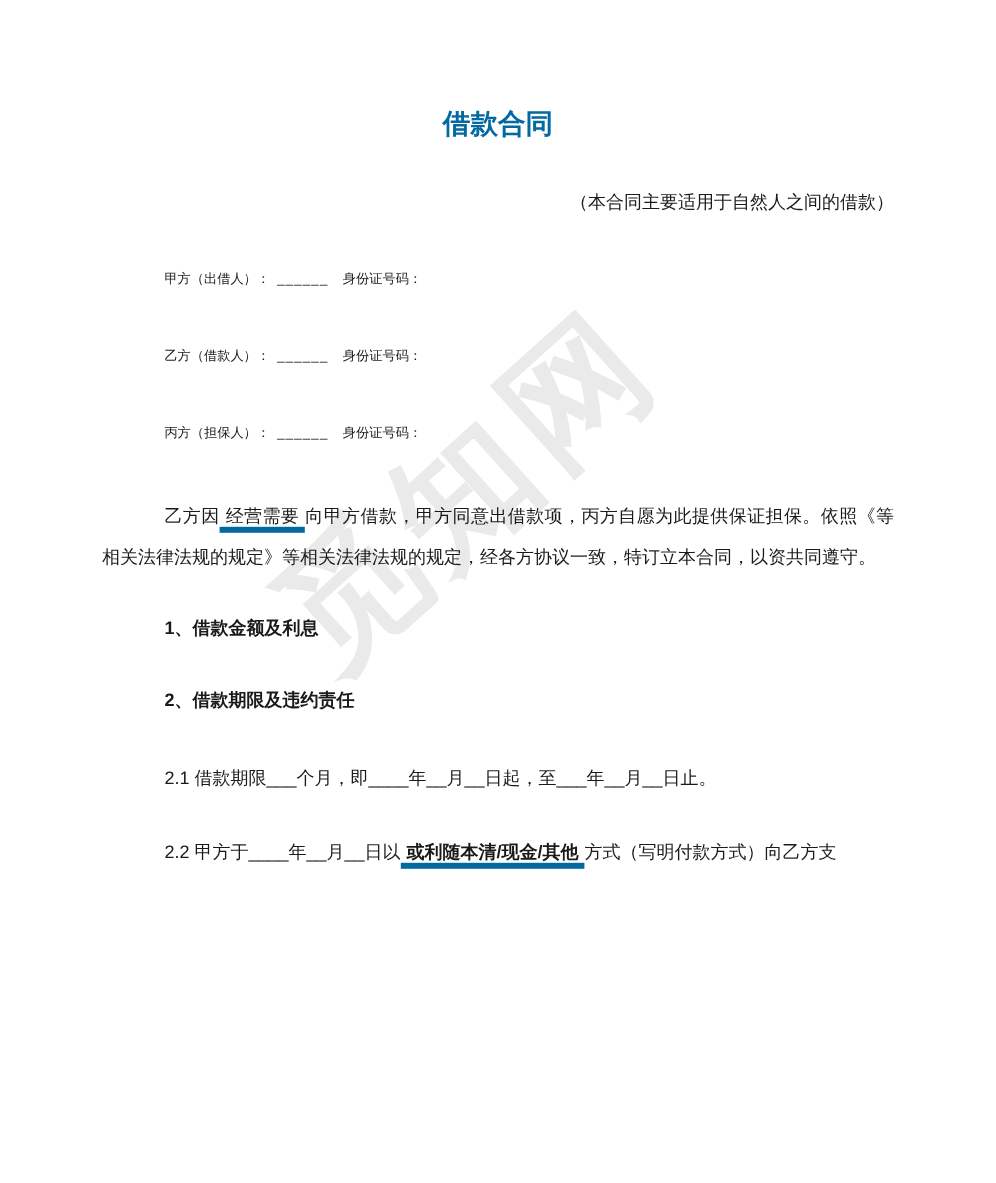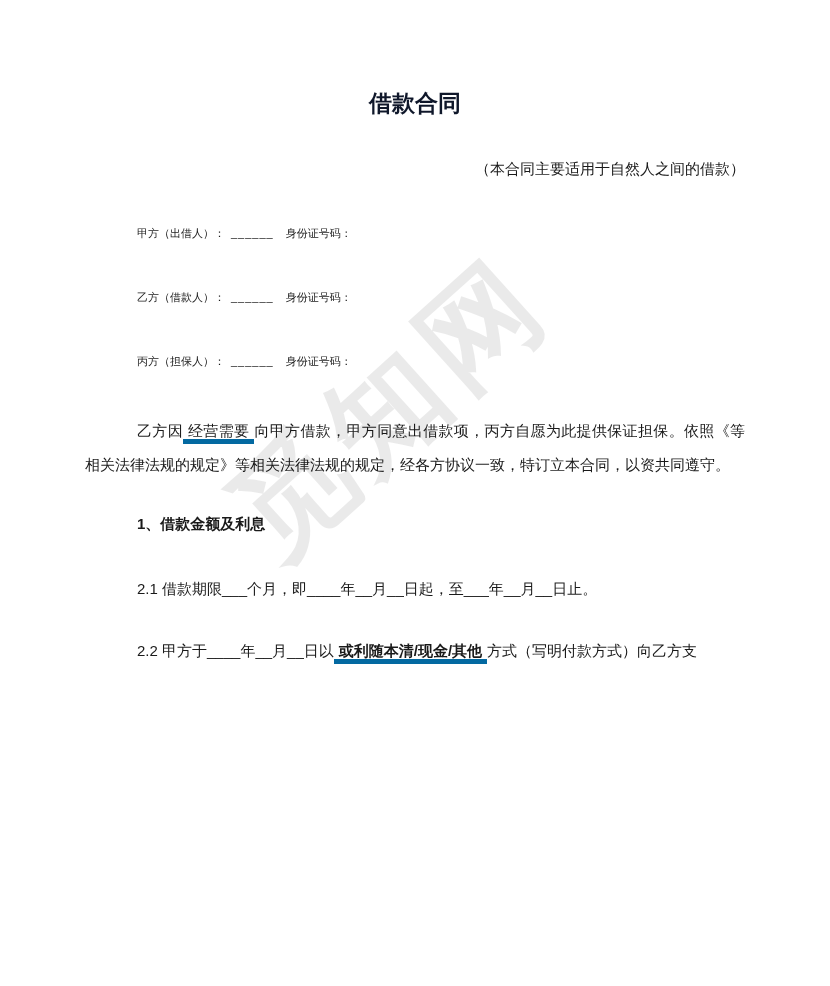--- a/index.html
+++ b/index.html
@@ -16,21 +16,21 @@
     background: #ffffff;
     overflow: hidden;
     padding: 90px 85px 0 85px;
   }
   .title {
     text-align: center;
     font-size: 23px;
     font-weight: bold;
     line-height: 26px;
     margin-bottom: 42px;
-    color: #0f172a;
+    color: #0369a1;
   }
   .subtitle {
     text-align: right;
     font-size: 15px;
     line-height: 22px;
     margin-bottom: 42px;
   }
   .party-line {
     font-size: 11px;
     line-height: 22px;
@@ -111,20 +111,21 @@
   </div>
 
   <p class="preamble">
     <span>乙方因</span><span class="u">经营需要</span><span>向甲方借款，甲方同意出借款项，丙方自愿为此提供保证担保。依照《等相关法律法规的规定》等相关法律法规的规定，经各方协议一致，特订立本合同，以资共同遵守。</span>
   </p>
 
   <h2 class="section-heading">1、借款金额及利息</h2>
 
 
 
+  <h2 class="section-heading">2、借款期限及违约责任</h2>
 
   <p class="clause">2.1 借款期限___个月，即____年__月__日起，至___年__月__日止。</p>
 
   <p class="clause">
     <span>2.2 甲方于____年__月__日以</span><span class="u strong">或利随本清/现金/其他</span><span>方式（写明付款方式）向乙方支</span>
   </p>
 
 </div>
 
 </body></html>

